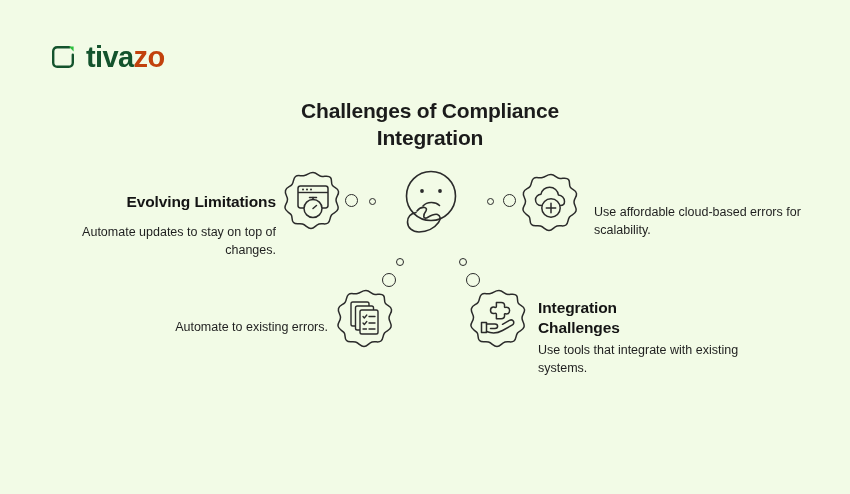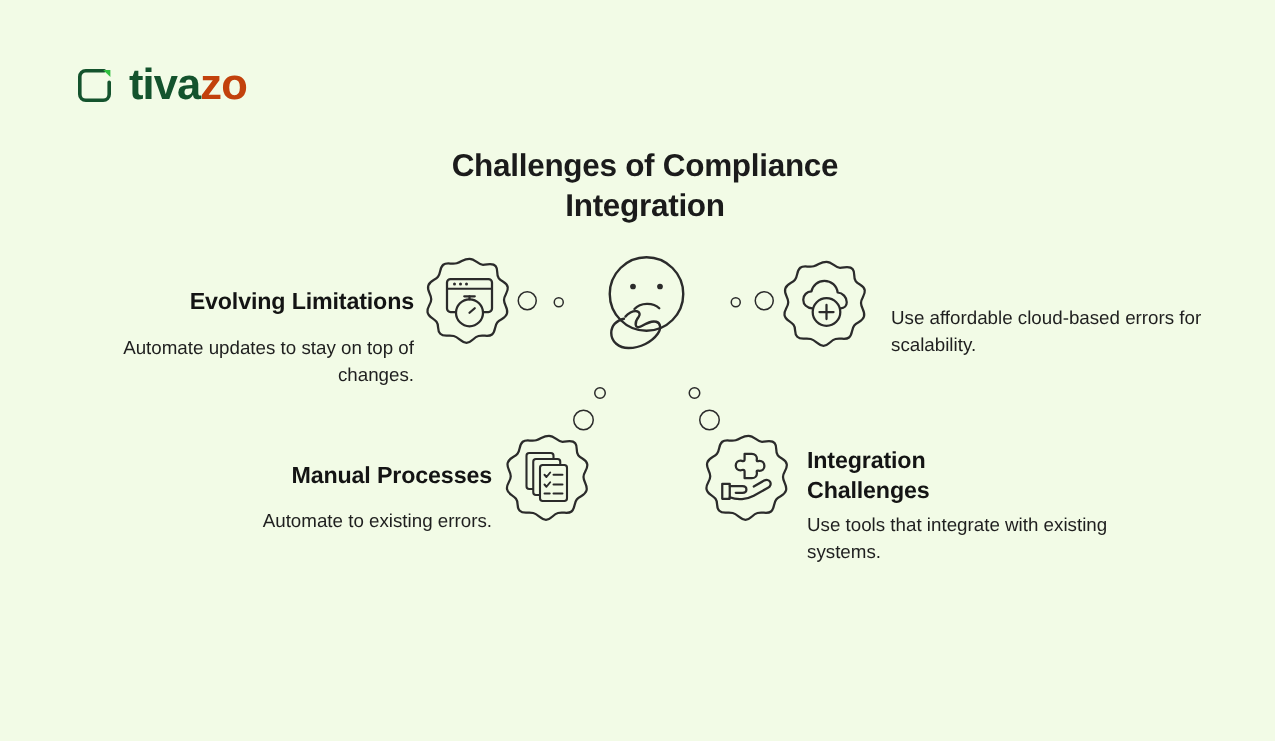--- a/index.html
+++ b/index.html
@@ -244,21 +244,20 @@
   <div class="block block-evolving">
     <div class="heading">Evolving Limitations</div>
     <div class="body">Automate updates to stay on top of changes.</div>
   </div>
 
   <div class="block block-resource">
     <div class="body">Use affordable cloud-based errors for scalability.</div>
   </div>
 
   <div class="block block-manual">
-    <div class="heading">Manual Processes</div>
     <div class="body">Automate to existing errors.</div>
   </div>
 
   <div class="block block-integration">
     <div class="heading">
       <div>Integration</div>
       <div>Challenges</div>
     </div>
     <div class="body">Use tools that integrate with existing systems.</div>
   </div>

